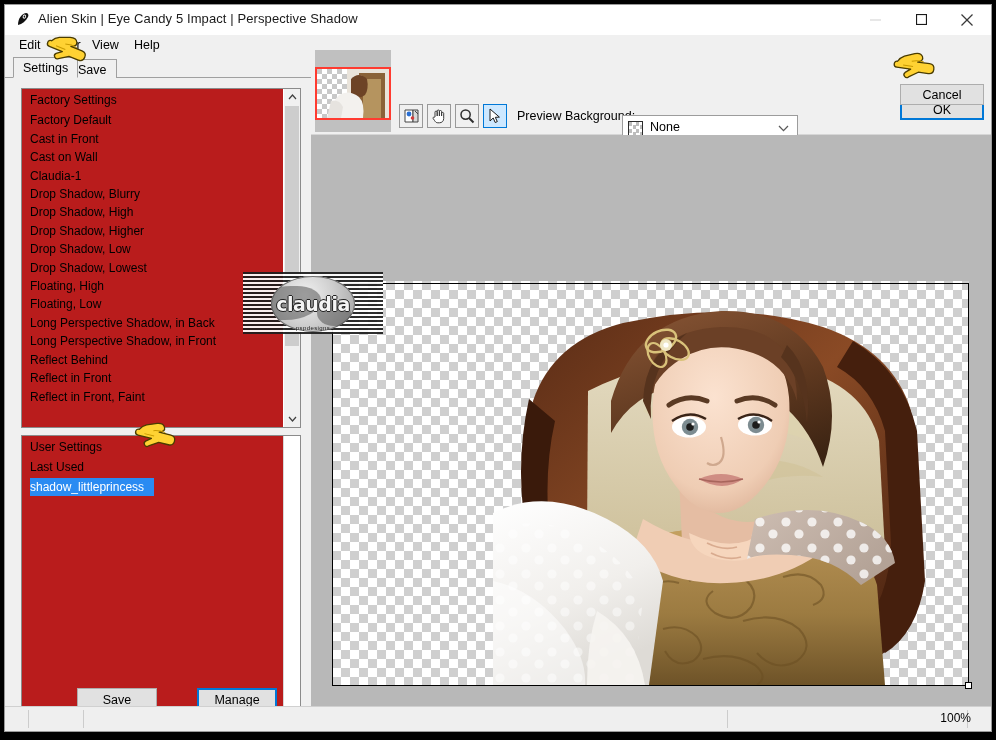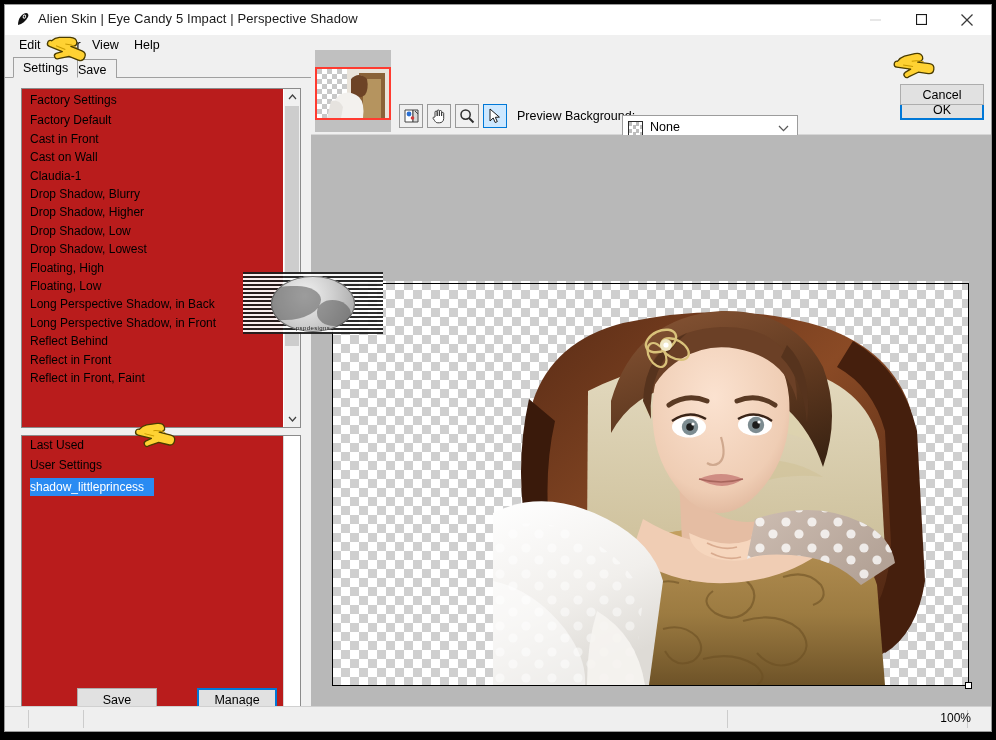--- a/index.html
+++ b/index.html
@@ -473,20 +473,21 @@
     </div>
 
     <div class="listbox" id="factory-listbox">
       <div class="list-scroll">
         <div class="list-item header">Factory Settings</div>
         <div class="list-item">Factory Default</div>
         <div class="list-item">Cast in Front</div>
         <div class="list-item">Cast on Wall</div>
         <div class="list-item">Claudia-1</div>
         <div class="list-item">Drop Shadow, Blurry</div>
+        <div class="list-item">Drop Shadow, High</div>
         <div class="list-item">Drop Shadow, Higher</div>
         <div class="list-item">Drop Shadow, Low</div>
         <div class="list-item">Drop Shadow, Lowest</div>
         <div class="list-item">Floating, High</div>
         <div class="list-item">Floating, Low</div>
         <div class="list-item">Long Perspective Shadow, in Back</div>
         <div class="list-item">Long Perspective Shadow, in Front</div>
         <div class="list-item">Reflect Behind</div>
         <div class="list-item">Reflect in Front</div>
         <div class="list-item">Reflect in Front, Faint</div>
@@ -501,36 +502,37 @@
         <div class="arrow down">
           <svg width="9" height="6" viewBox="0 0 9 6">
               <path d="M1 1 L4.5 5 L8 1" fill="none" stroke="#404040" stroke-width="1.2"></path>
             </svg>
         </div>
       </div>
     </div>
 
     <div class="listbox" id="user-listbox">
       <div class="list-scroll">
+        <div class="list-item header">User Settings</div>
         <div class="list-item">Last Used</div>
-        <div class="list-item header">User Settings</div>
         <div style="line-height:17px;">
           <span class="list-item selected">shadow_littleprincess</span>
         </div>
       </div>
       <div class="vscroll plain"></div>
     </div>
 
     <div class="pbtn" id="save-button">Save</div>
     <div class="pbtn focus" id="manage-button">Manage</div>
   </div>
 
   <div id="watermark">
     <div class="stripes"></div>
     <div class="globe"></div>
+    <div class="wm-text">claudia</div>
     <div class="wm-sub">pspdesigns</div>
   </div>
 
   <div id="right-panel">
 
     <div id="toolbar-row">
 
       <div id="thumb-wrap">
         <div id="thumb-img">
           <svg width="72" height="49" viewBox="0 0 72 49" preserveAspectRatio="none">

